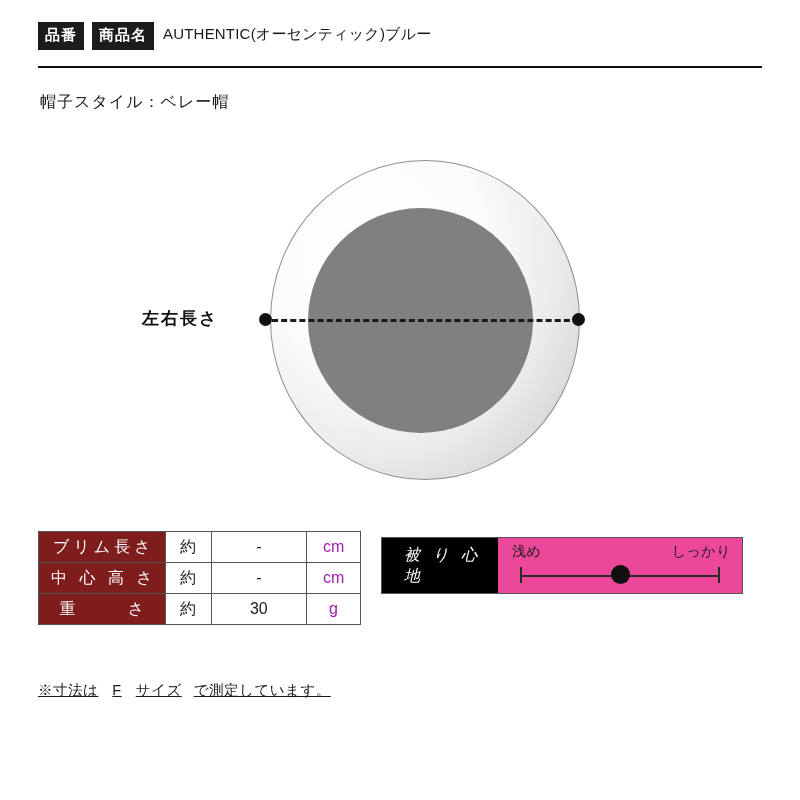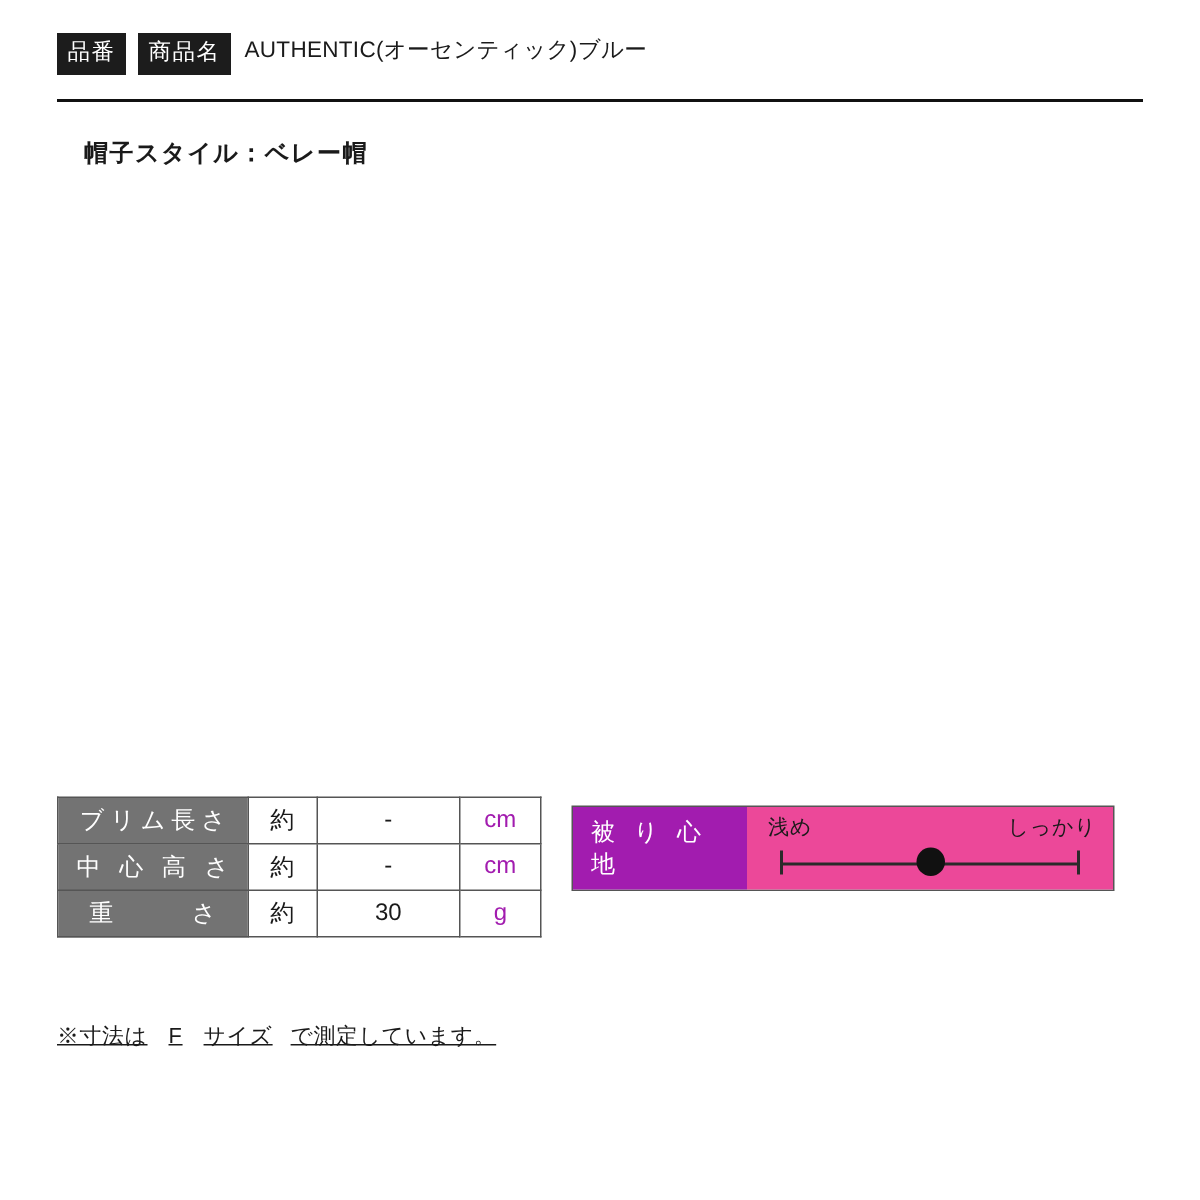--- a/index.html
+++ b/index.html
@@ -33,40 +33,40 @@
     align-items: flex-start;
   }
   .hdr-label {
     background: #1c1c1c;
     color: #ffffff;
     font-size: 15px;
     letter-spacing: 1px;
     padding: 5px 7px 6px 7px;
     line-height: 1.1;
     white-space: nowrap;
-    font-weight: 400;
+    font-weight: 700;
   }
   .hdr-value {
     font-size: 15px;
     line-height: 1.22;
     padding: 3px 0 0 9px;
     white-space: pre-line;
     letter-spacing: 0.2px;
     color: #1a1a1a;
   }
   .hdr-value.code { width: 120px; font-family: "Liberation Sans", sans-serif; }
   .hdr-label.name { margin-left: 8px; }
 
   
   .style-line {
     position: absolute;
-    left: 56px;
+    left: 40px;
     top: 92px;
     font-size: 16px;
-    font-weight: bold;
+    font-weight: normal;
     letter-spacing: 1px;
     color: #1a1a1a;
   }
 
   
   .illus {
     position: absolute;
     left: 120px;
     top: 150px;
     width: 560px;
@@ -128,21 +128,21 @@
     border-collapse: collapse;
     border: 1px solid #555;
   }
   .meas-table td {
     border: 1px solid #555;
     height: 31px;
     font-size: 16px;
     padding: 0;
   }
   .meas-table td.name {
-    background: #737373;
+    background: #7f1d1d;
     color: #ffffff;
     width: 127px;
     text-align: center;
     letter-spacing: 4px;
     padding-left: 4px;
     font-weight: 400;
   }
   .meas-table td.approx {
     width: 46px;
     text-align: center;
@@ -176,28 +176,29 @@
     position: absolute;
     left: 381px;
     top: 537px;
     width: 362px;
     height: 57px;
     border: 1px solid #555;
     display: flex;
   }
   .fit-label {
     width: 116px;
-    background: #a21caf;
+    background: #000000;
     color: #ffffff;
     font-size: 16px;
     letter-spacing: 4px;
     display: flex;
     align-items: center;
     justify-content: center;
-    padding-left: 12px;
+    padding-left: 22px;
+    font-style: italic;
   }
   .fit-gauge {
     position: relative;
     flex: 1;
     background: #ec4899;
   }
   .fit-end {
     position: absolute;
     top: 5px;
     font-size: 14px;
@@ -238,20 +239,28 @@
 <div class="page">
 
   <div class="header">
     <div class="hdr-label">品番</div>
     <div class="hdr-label name">商品名</div>
     <div class="hdr-value">AUTHENTIC(オーセンティック)ブルー</div>
   </div>
 
   <div class="style-line">帽子スタイル：ベレー帽</div>
 
+  <div class="illus">
+    <div class="dim-label">左右長さ</div>
+    <div class="hat-outer"></div>
+    <div class="hat-inner"></div>
+    <div class="dashline"></div>
+    <div class="dot left"></div>
+    <div class="dot right"></div>
+  </div>
 
   <table class="meas-table">
     <tbody>
       <tr>
         <td class="name">ブリム長さ</td>
         <td class="approx">約</td>
         <td class="val">-</td>
         <td class="unit">cm</td>
       </tr>
       <tr>

